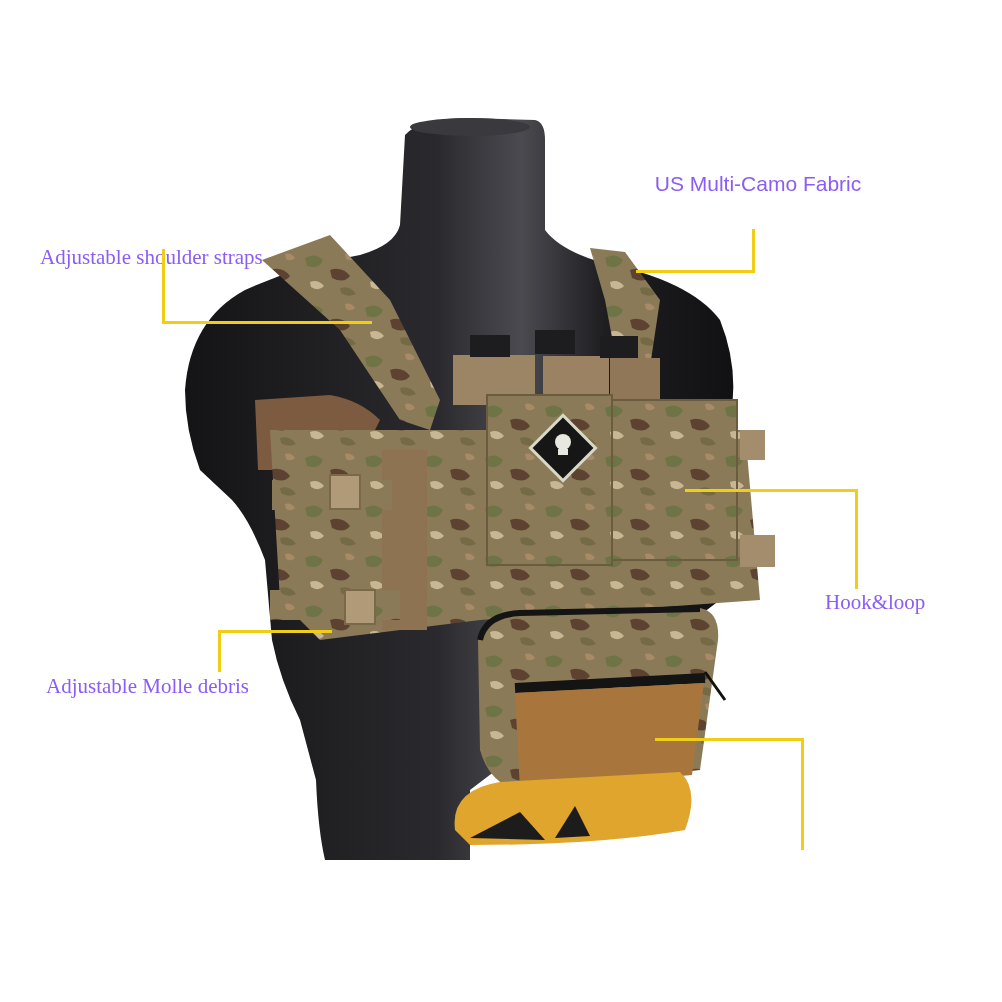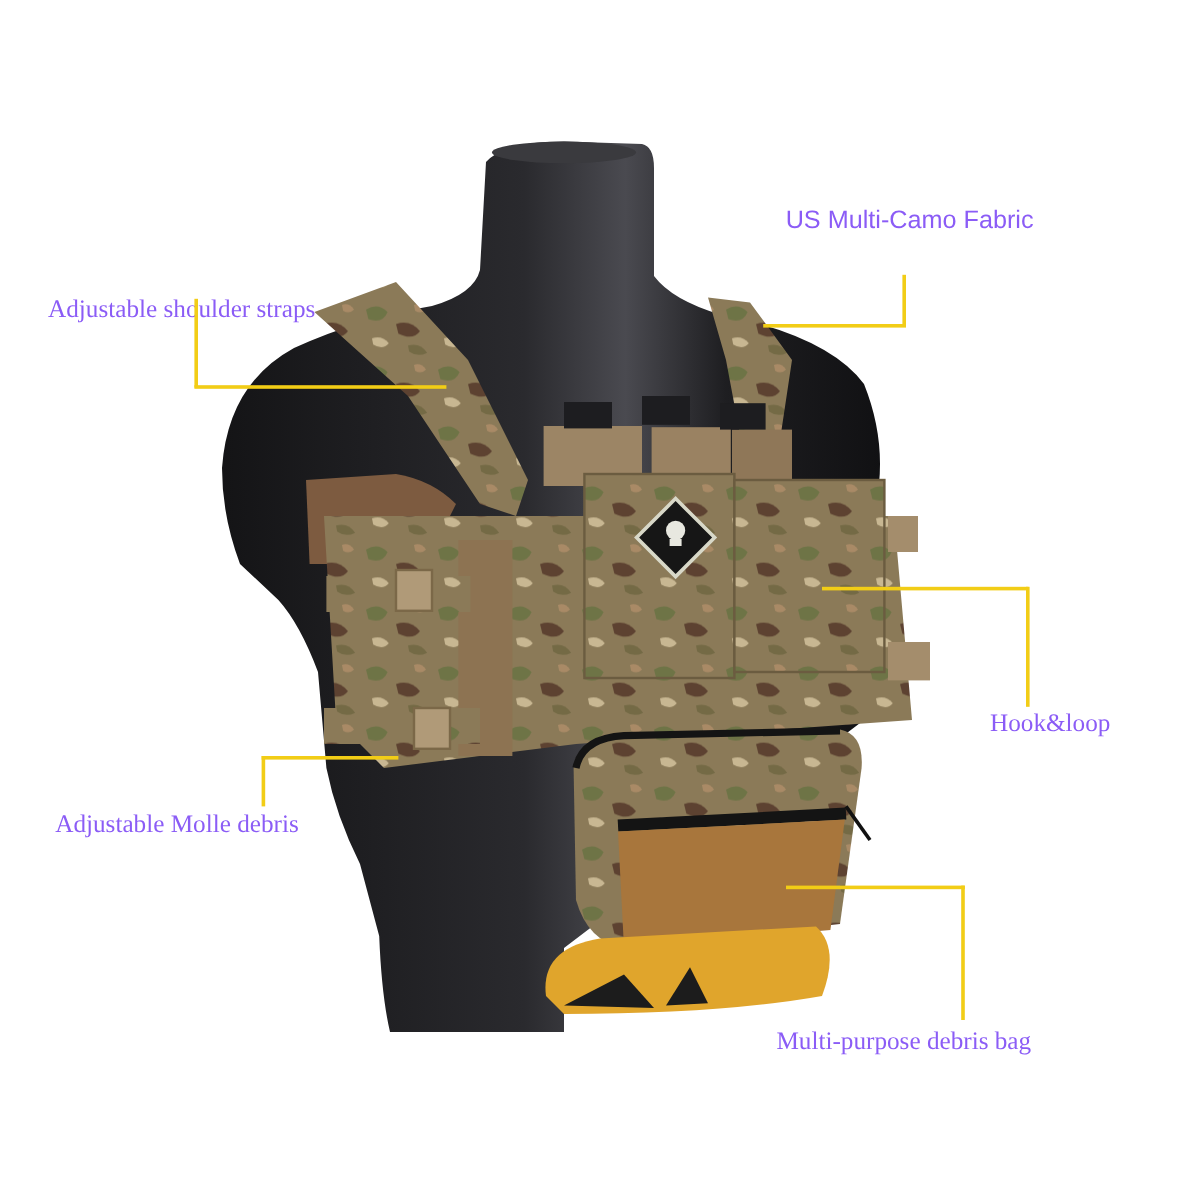--- a/index.html
+++ b/index.html
@@ -113,14 +113,13 @@
   <div class="callout-line" style="left:685px; top:489px; width:172px; height:3px;"></div>
   <div class="callout-line" style="left:855px; top:489px; width:3px; height:100px;"></div>
   <div class="label" style="left:825px; top:590px;">Hook&amp;loop</div>
 
   <div class="callout-line" style="left:218px; top:630px; width:114px; height:3px;"></div>
   <div class="callout-line" style="left:218px; top:630px; width:3px; height:42px;"></div>
   <div class="label" style="left:46px; top:674px;">Adjustable Molle debris</div>
 
   <div class="callout-line" style="left:655px; top:738px; width:149px; height:3px;"></div>
   <div class="callout-line" style="left:801px; top:738px; width:3px; height:112px;"></div>
-  <div class="label" style="left:647px; top:855px;">Multi-purpose debris bag</div>
 </div>
 
 </body></html>

